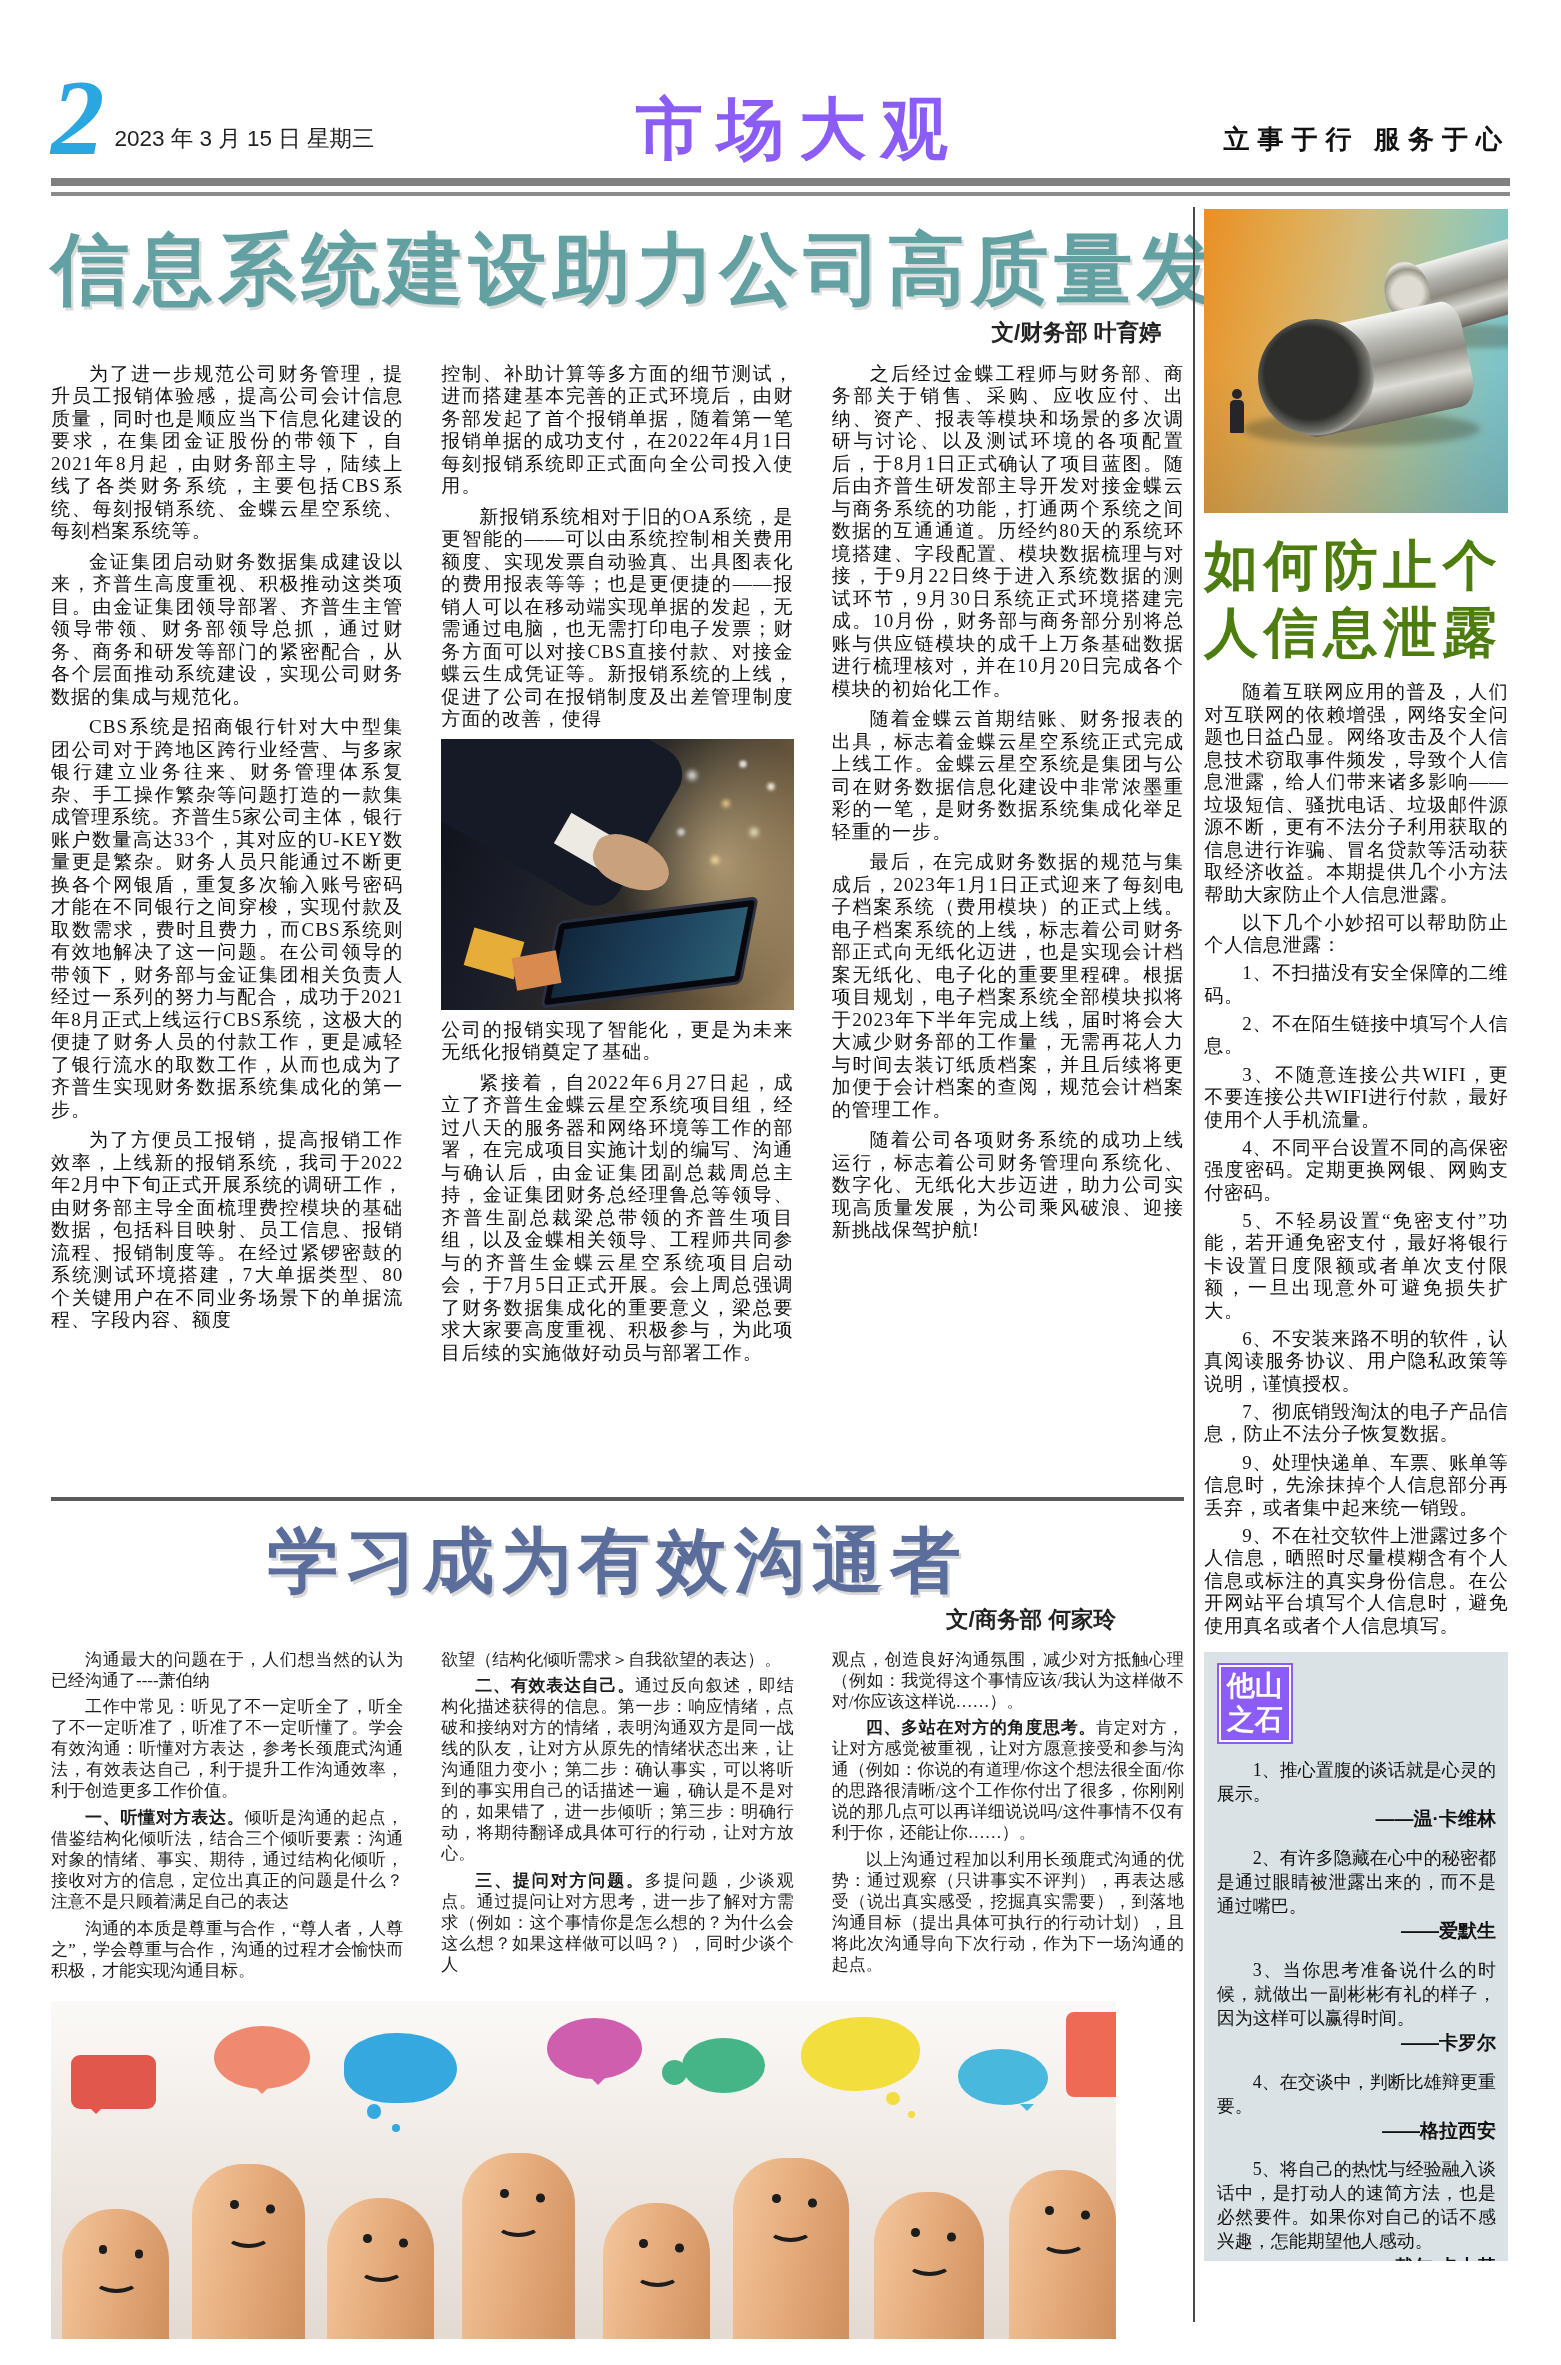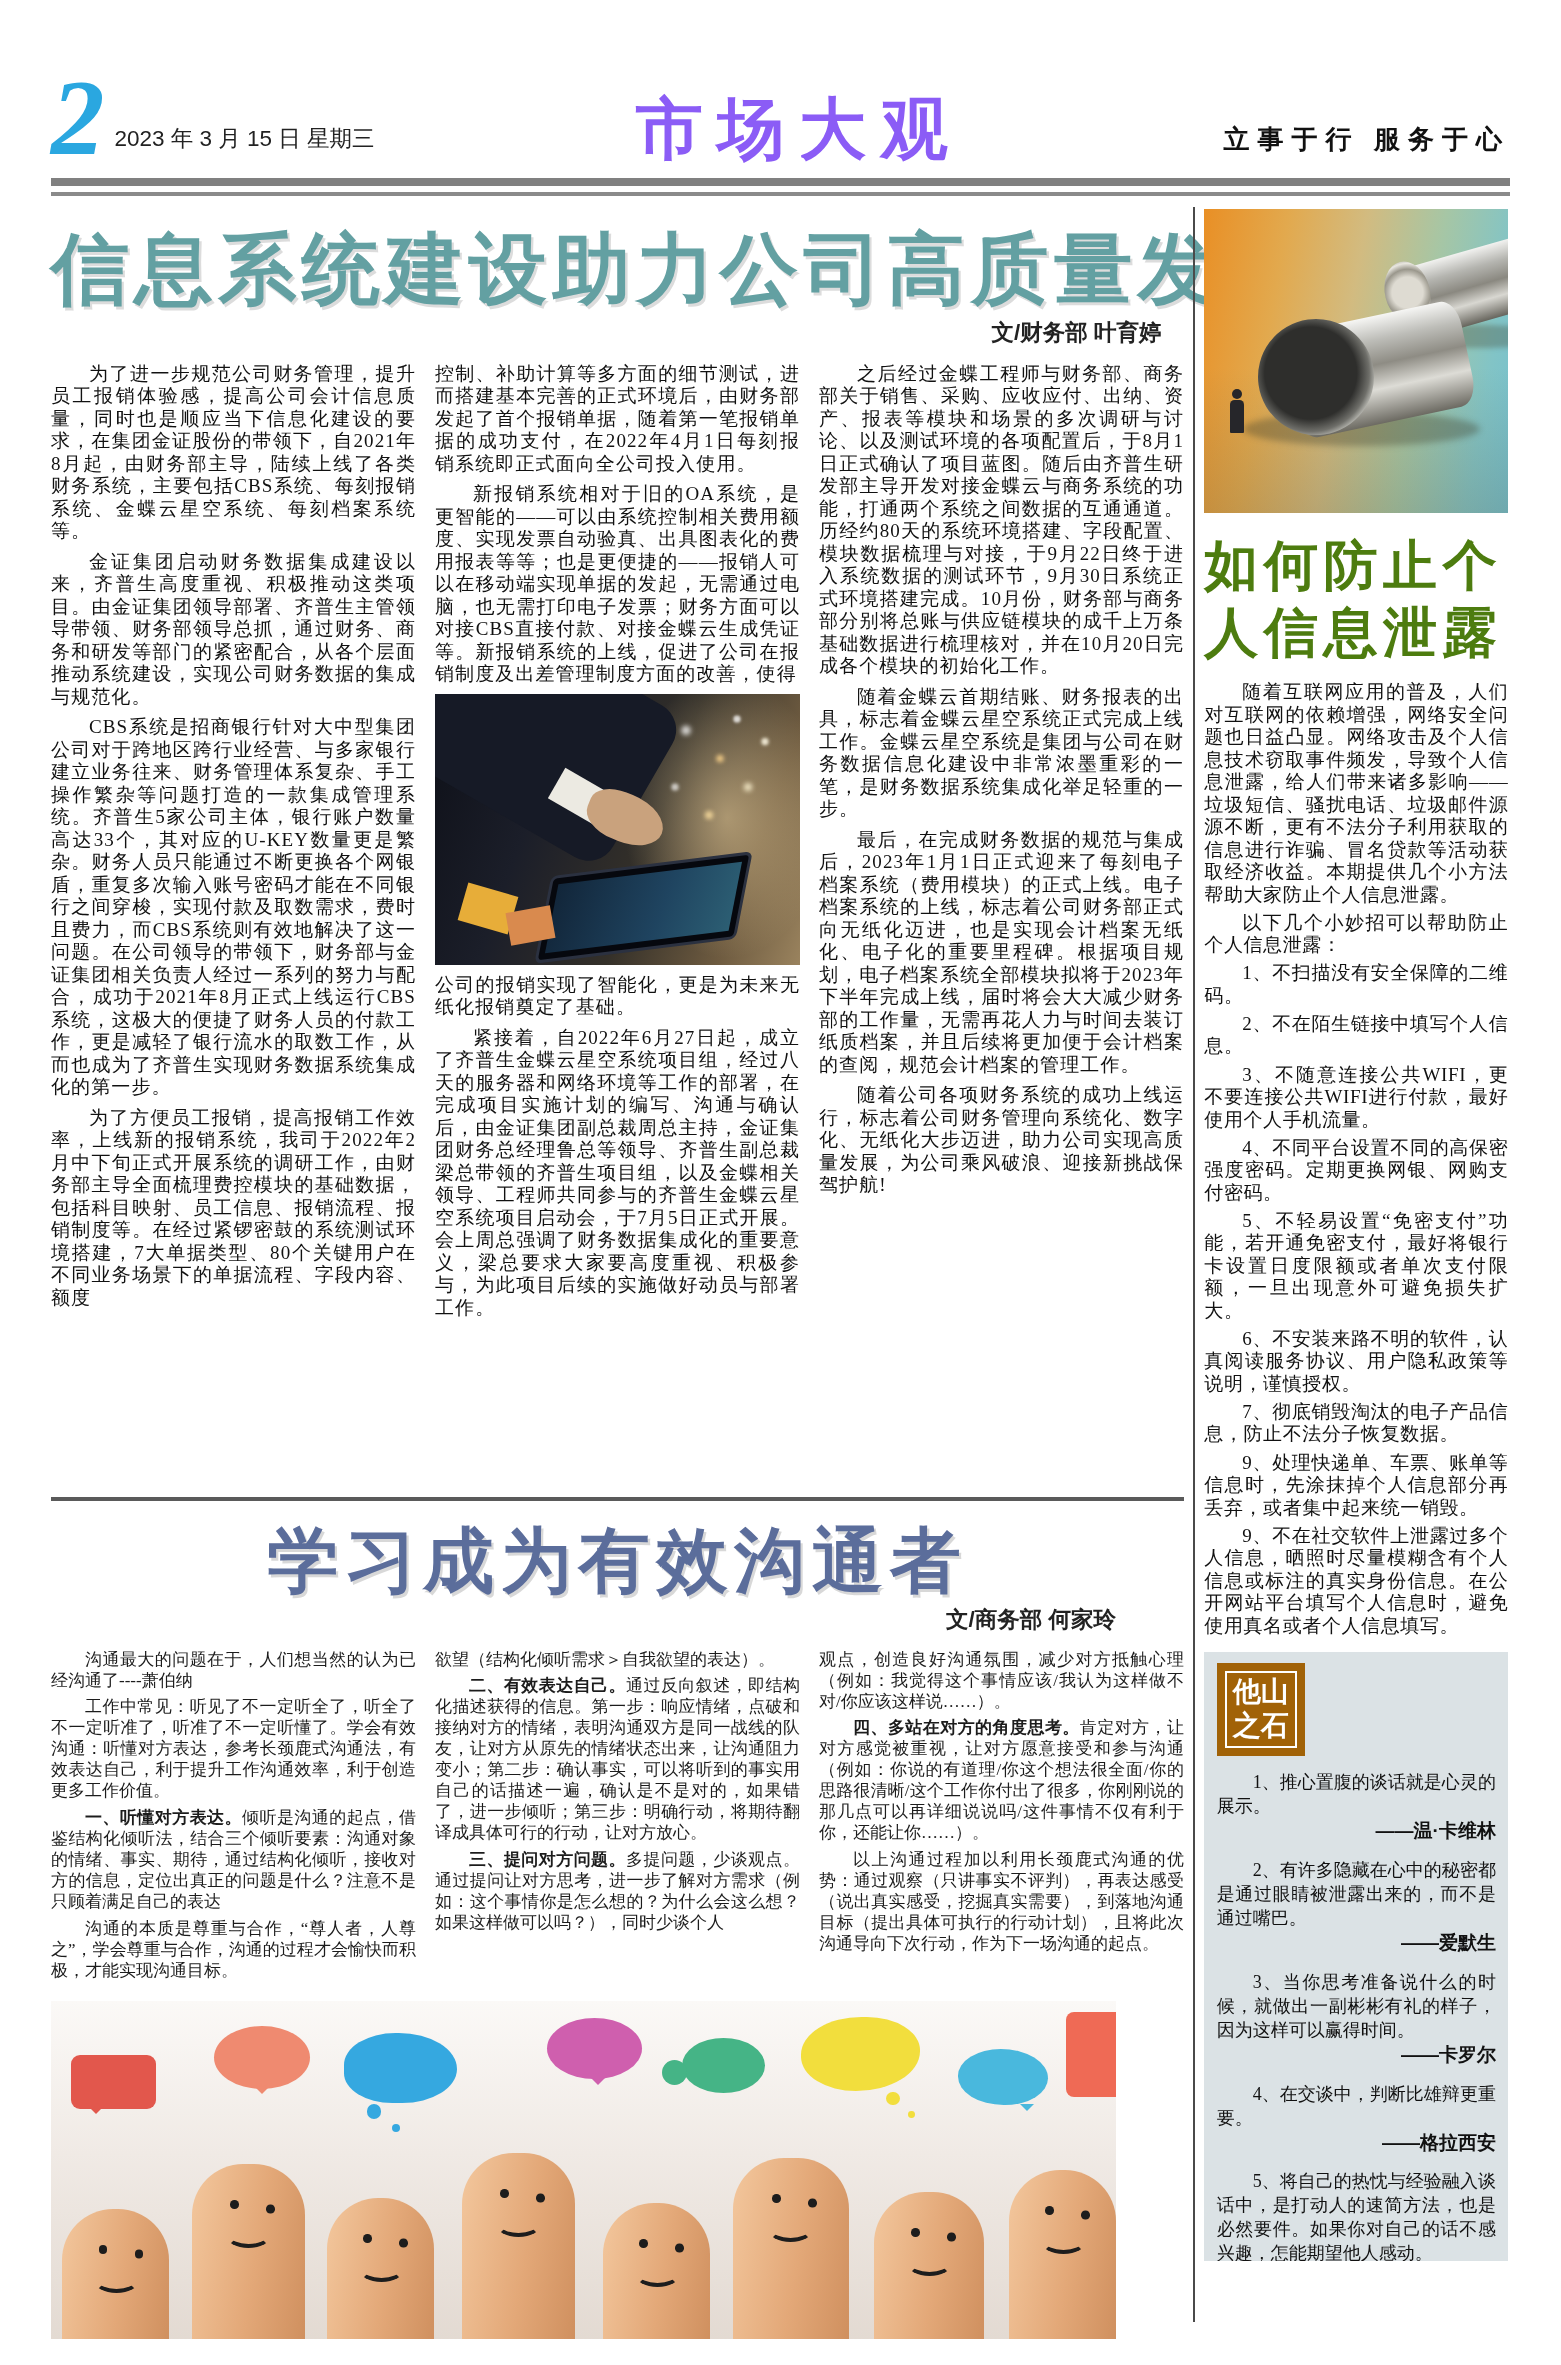--- a/index.html
+++ b/index.html
@@ -21,21 +21,21 @@
   .main{width:1133px;}
   .vrule{width:2.3px;background:#4a4a4a;margin:3.4px 9px 17px 9px;}
   .sidebar{width:304px;}
 
   
   .a1-title{margin:20px 0 3.4px 0;text-align:center;font-family:"Liberation Sans","DejaVu Sans",sans-serif;
             font-weight:bold;font-size:78px;line-height:90px;color:#63a0a2;letter-spacing:5.6px;
             text-shadow:2.3px 2.8px 0 rgba(60,60,60,.18);white-space:nowrap;}
   .byline{text-align:right;font-family:"Liberation Sans","DejaVu Sans",sans-serif;
           font-size:22.5px;font-weight:600;color:#222;margin:3.4px 22.5px 14.7px 0;}
-  .cols{display:flex;gap:19px;text-align:justify;justify-content:flex-end;}
+  .cols{display:flex;gap:38px;text-align:justify;justify-content:flex-end;}
   .a1 .cols{height:1119px;overflow:hidden;}
   .col{flex:1;overflow:hidden;}
   .col p{margin:0 0 8px 0;font-size:19px;line-height:22.5px;text-indent:2em;letter-spacing:1.1px;}
   .col p.cont{text-indent:0;}
 
   
   .photo1{position:relative;height:271px;margin:6.8px 0 9px 0;overflow:hidden;
           background:linear-gradient(110deg,#0e1018 0%,#1b1e29 30%,#343029 58%,#6e5b40 82%,#9a835e 100%);}
   .ph1-streak{position:absolute;right:-34px;top:-22.5px;width:214px;height:293px;
               background:radial-gradient(ellipse at center,rgba(255,226,170,.5),transparent 68%);}
@@ -125,21 +125,21 @@
   .man{position:absolute;width:13.5px;height:33px;background:#26262a;border-radius:4.5px 4.5px 1.1px 1.1px;}
   .man::before{content:"";position:absolute;top:-11.3px;left:1.7px;width:10px;height:10px;border-radius:50%;background:#26262a;}
   .man1{left:26px;top:191px;}
 
   .side-title{margin:19px 0 14.7px 0;font-family:Liberation Sans, sans-serif;font-weight:bold;
               font-size:54px;line-height:67px;color:#4d7c0f;letter-spacing:5.6px;white-space:nowrap;}
   .side-body p{margin:0 0 5.6px 0;font-size:19px;line-height:22.5px;text-indent:2em;text-align:justify;letter-spacing:0.6px;}
 
   .tashan{position:relative;background:#dbe2e5;margin-top:14.7px;padding:11.3px 12.4px 17px 12.4px;height:609px;
           box-sizing:border-box;overflow:hidden;}
-  .tashan-label{width:72px;background:#a16207;padding:8px;display:inline-block;}
+  .tashan-label{width:72px;background:#8b5cf6;padding:2px;display:inline-block;}
   .tashan-label-inner{border:2.8px solid #fff;color:#fff;text-align:center;font-weight:bold;
                       font-size:28px;line-height:34px;padding:2.3px 1.1px;}
   .quote{margin:14.7px 0 0 0;font-size:18px;line-height:24px;text-indent:2em;text-align:justify;}
   .quote .attr{display:block;text-align:right;text-indent:0;font-weight:bold;
                font-family:"Liberation Sans","DejaVu Sans",sans-serif;font-size:19px;margin-top:1.1px;}
 </style>
 </head>
 <body>
 
 <div class="page">

